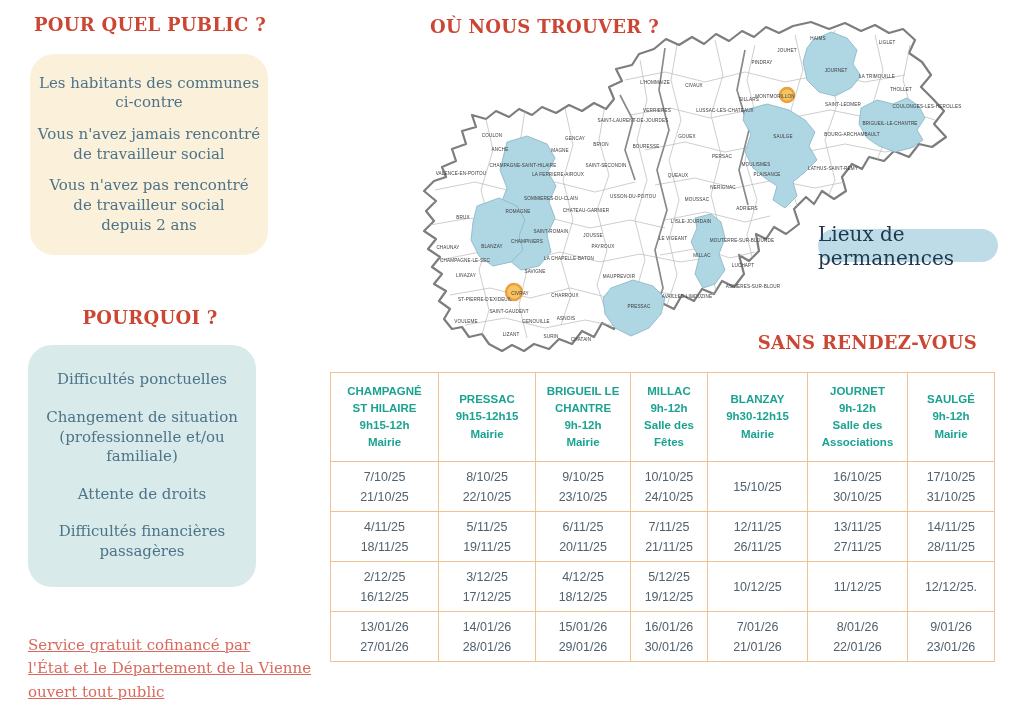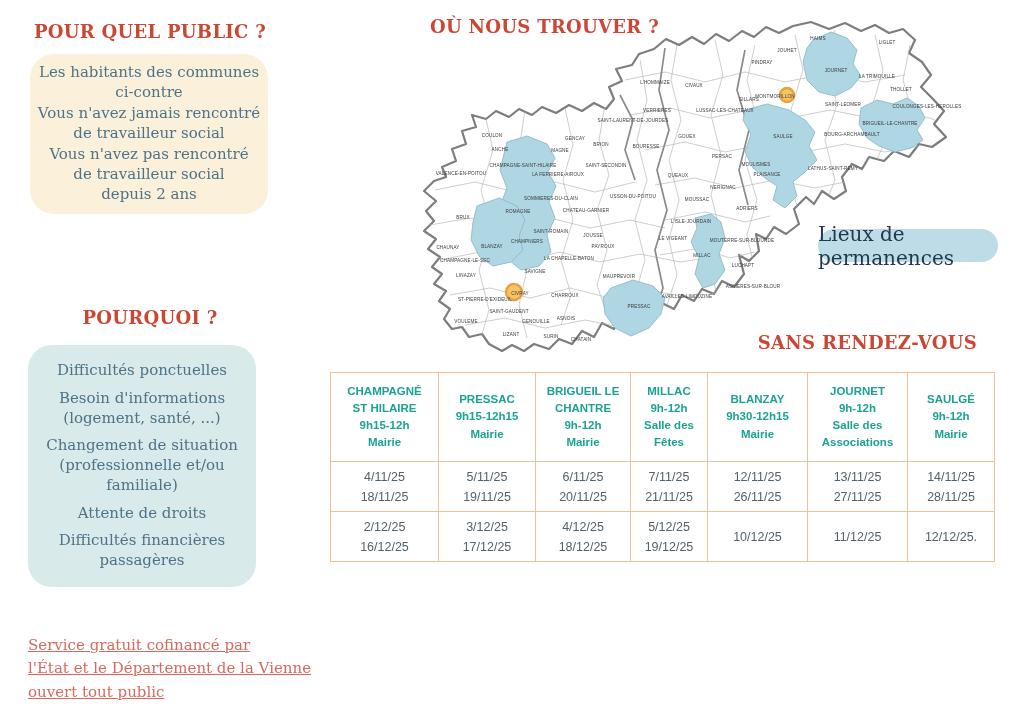--- a/index.html
+++ b/index.html
@@ -11,23 +11,23 @@
   .heading{
     color:var(--red);font-weight:bold;font-size:18px;letter-spacing:.3px;
     text-align:center;white-space:nowrap;
   }
   .softbox{
     border-radius:24px;box-sizing:border-box;display:flex;flex-direction:column;
     justify-content:space-evenly;text-align:center;color:var(--bodytext);
     font-size:15px;line-height:1.32;padding:8px 6px;
   }
   .pitem{white-space:pre-line;}
-  #public-box{left:30px;top:54px;width:238px;height:160px;background:var(--cream);}
+  #public-box{left:30px;top:54px;width:238px;height:201px;background:var(--cream);}
   #why-box{left:28px;top:337px;width:228px;height:242px;background:var(--ltblue);margin-top:8px;}
-  #public-title{left:28px;top:21px;width:244px;}
+  #public-title{left:28px;top:14px;width:244px;}
   #why-title{left:28px;top:307px;width:244px;}
   #map-title{left:430px;top:16px;width:260px;text-align:left;}
   #table-title{left:677px;top:332px;width:300px;text-align:right;}
   #footer-note{
     left:28px;top:634px;width:284px;color:var(--salmon);
     font-size:15px;line-height:1.55;text-align:left;white-space:pre-line;text-decoration:underline;
   }
   #map-wrap{left:415px;top:20px;width:600px;height:352px;}
   #communes-map{width:600px;height:352px;display:block;}
   .outline{fill:#ffffff;stroke:#7d7d7d;stroke-width:2.2;stroke-linejoin:round;}
@@ -68,22 +68,20 @@
     <div class="pitem">Vous n'avez jamais rencontré
 de travailleur social</div>
     <div class="pitem">Vous n'avez pas rencontré
 de travailleur social
 depuis 2 ans</div>
   </div>
 
 <div class="abs heading" id="why-title">POURQUOI ?</div>
 <div class="abs softbox" id="why-box">
     <div class="pitem">Difficultés ponctuelles</div>
-    <div class="pitem">Besoin d'informations
-(logement, santé, ...)</div>
     <div class="pitem">Changement de situation
 (professionnelle et/ou familiale)</div>
     <div class="pitem">Attente de droits</div>
     <div class="pitem">Difficultés financières passagères</div>
   </div>
 
 <div class="abs" id="footer-note">Service gratuit cofinancé par
 l'État et le Département de la Vienne
 ouvert tout public</div>
 
@@ -252,20 +250,35 @@
 9h-12h
 Salle des
 Associations</th>
         <th class="hcell">SAULGÉ
 9h-12h
 Mairie</th>
       </tr>
     </thead>
     <tbody>
       <tr>
+        <td class="dcell">7/10/25
+21/10/25</td>
+        <td class="dcell">8/10/25
+22/10/25</td>
+        <td class="dcell">9/10/25
+23/10/25</td>
+        <td class="dcell">10/10/25
+24/10/25</td>
+        <td class="dcell">15/10/25</td>
+        <td class="dcell">16/10/25
+30/10/25</td>
+        <td class="dcell">17/10/25
+31/10/25</td>
+      </tr>
+      <tr>
         <td class="dcell">4/11/25
 18/11/25</td>
         <td class="dcell">5/11/25
 19/11/25</td>
         <td class="dcell">6/11/25
 20/11/25</td>
         <td class="dcell">7/11/25
 21/11/25</td>
         <td class="dcell">12/11/25
 26/11/25</td>
@@ -280,14 +293,30 @@
         <td class="dcell">3/12/25
 17/12/25</td>
         <td class="dcell">4/12/25
 18/12/25</td>
         <td class="dcell">5/12/25
 19/12/25</td>
         <td class="dcell">10/12/25</td>
         <td class="dcell">11/12/25</td>
         <td class="dcell">12/12/25.</td>
       </tr>
+      <tr>
+        <td class="dcell">13/01/26
+27/01/26</td>
+        <td class="dcell">14/01/26
+28/01/26</td>
+        <td class="dcell">15/01/26
+29/01/26</td>
+        <td class="dcell">16/01/26
+30/01/26</td>
+        <td class="dcell">7/01/26
+21/01/26</td>
+        <td class="dcell">8/01/26
+22/01/26</td>
+        <td class="dcell">9/01/26
+23/01/26</td>
+      </tr>
     </tbody>
   </table>
 
 </body></html>

